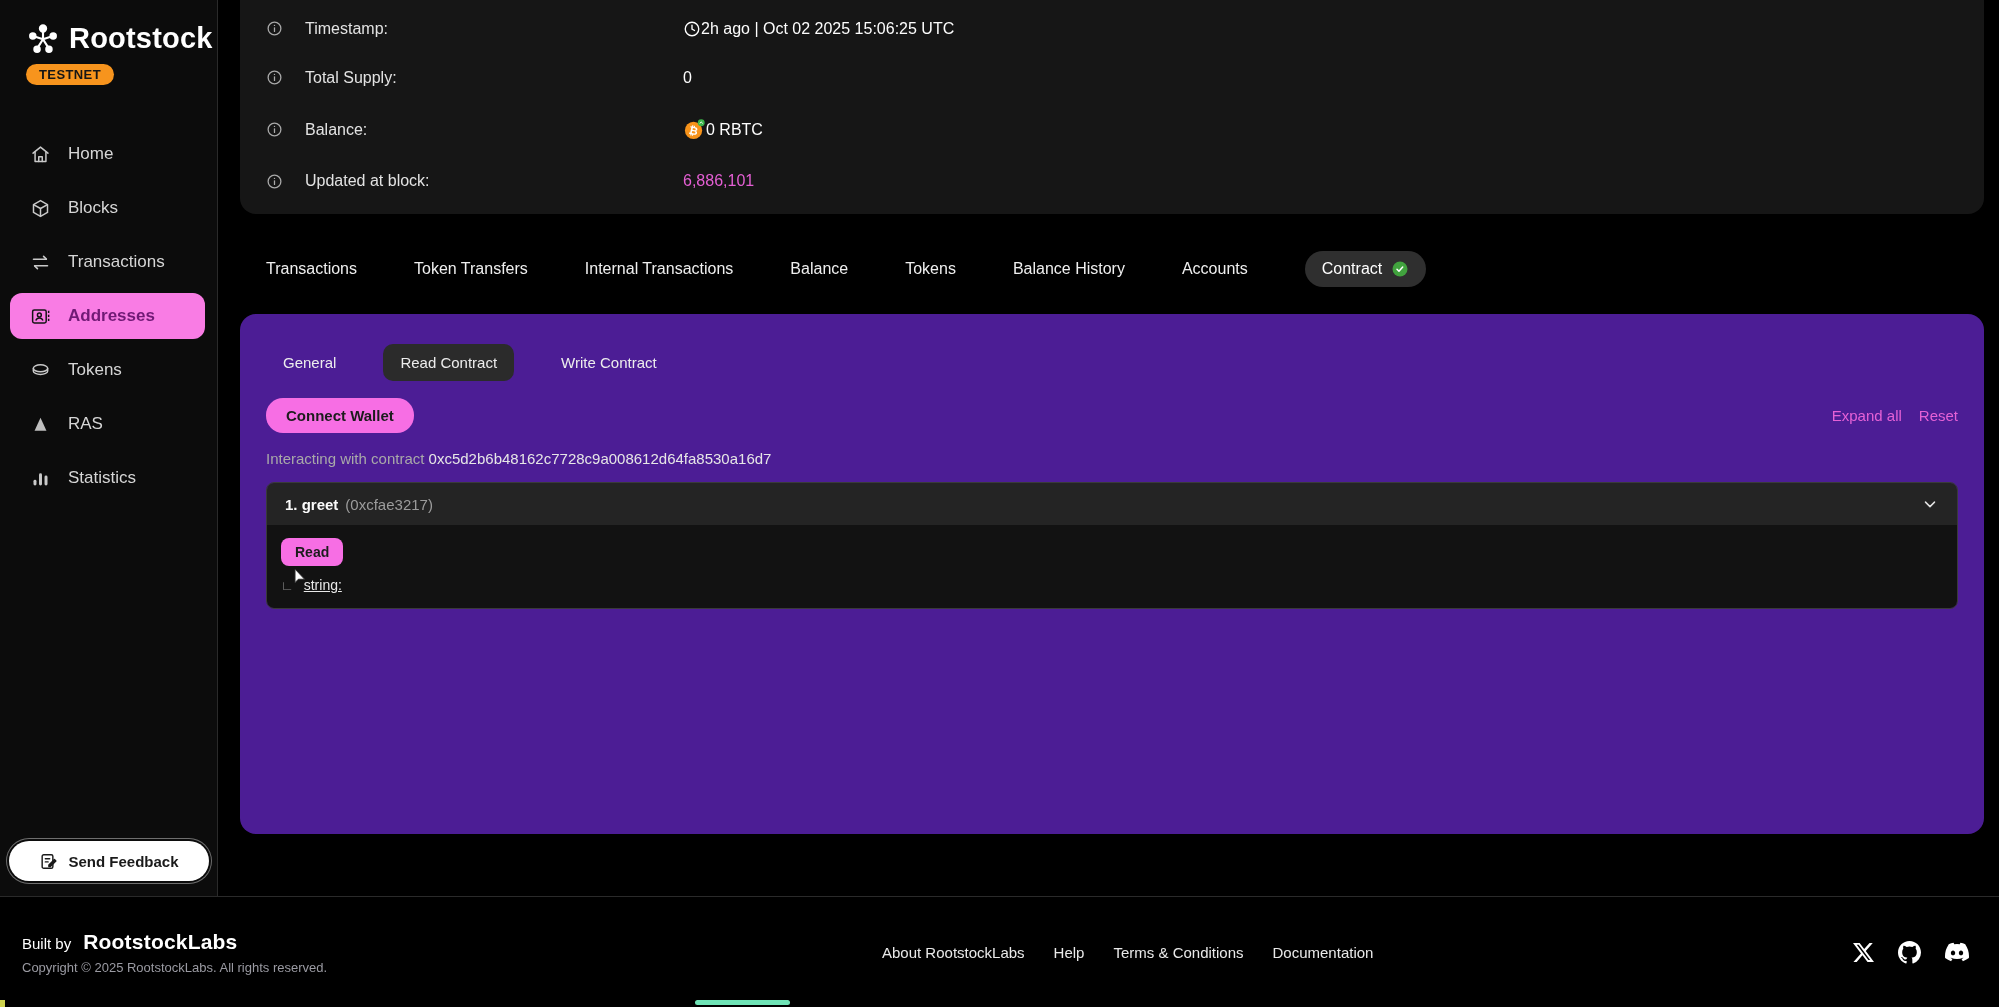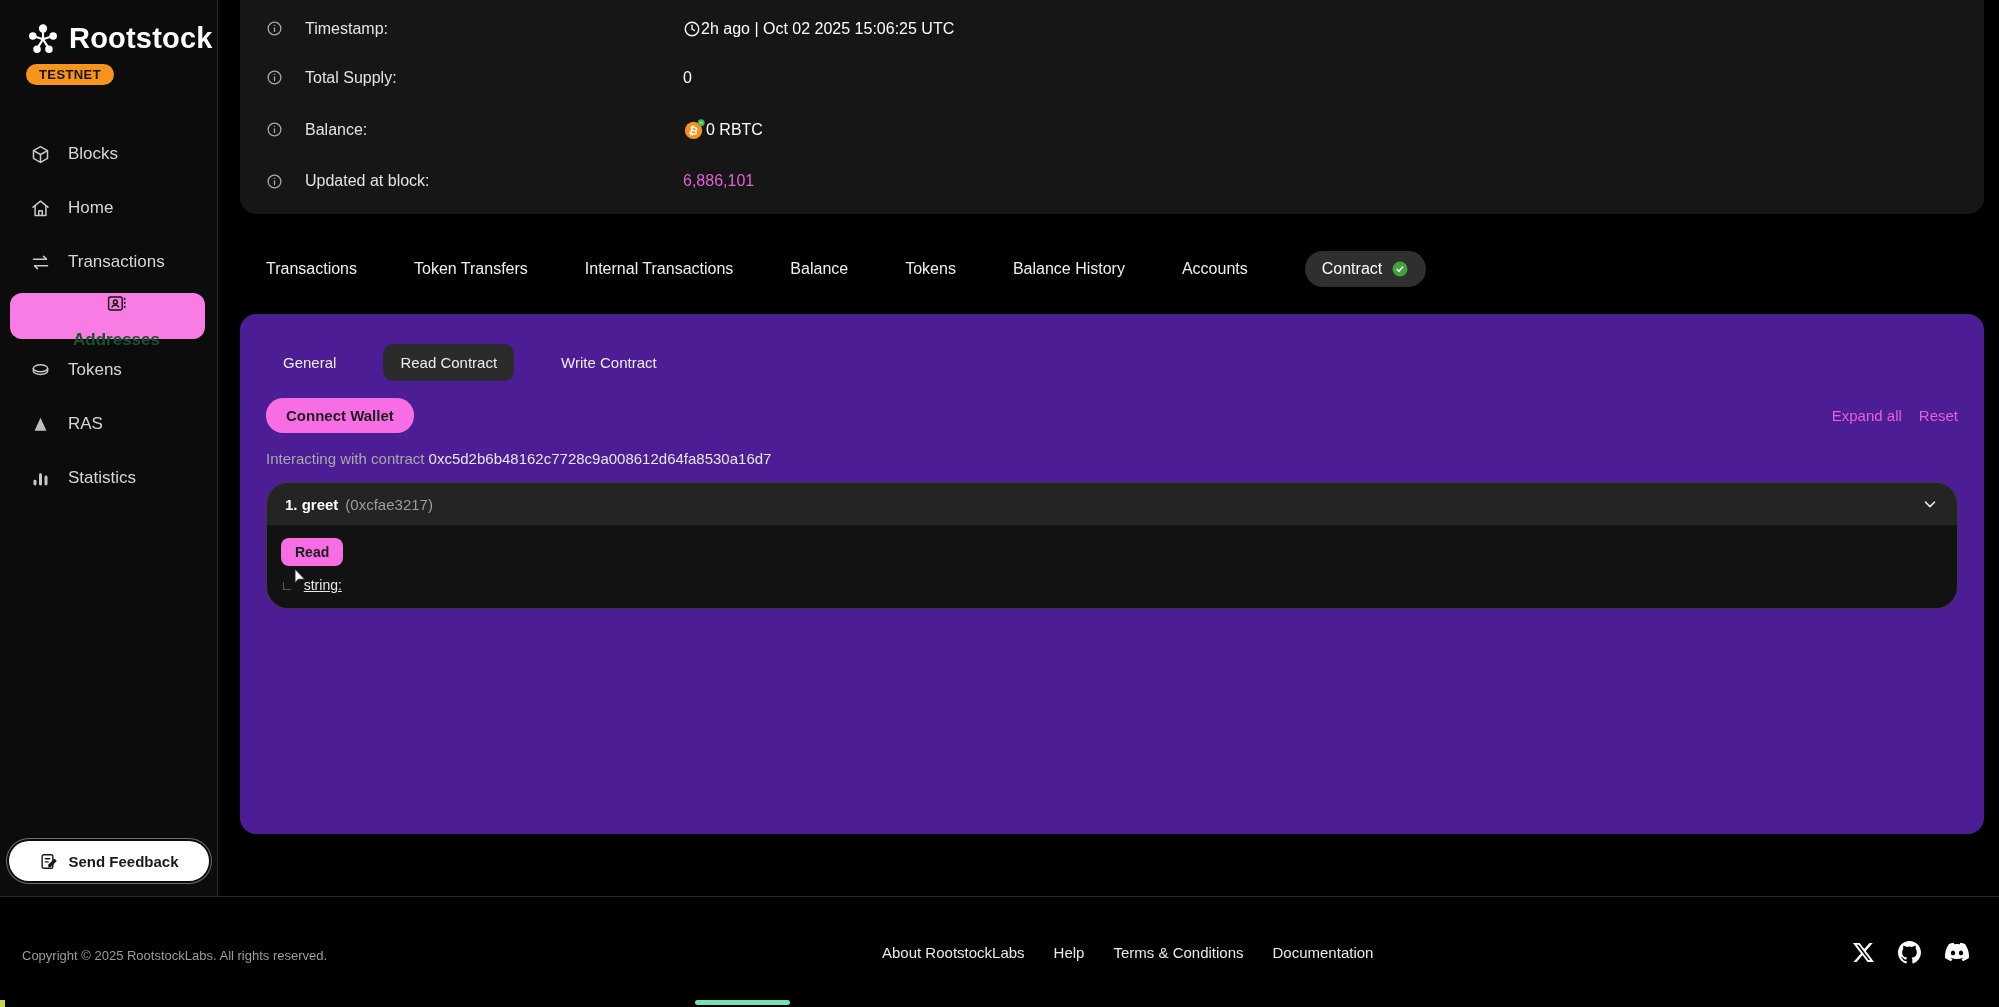--- a/index.html
+++ b/index.html
@@ -24,21 +24,21 @@
     display:inline-block; margin-top:8px; background:#f7941d; color:#161616;
     font-size:13px; font-weight:700; padding:3px 13px; border-radius:13px; letter-spacing:.4px;
   }
   .nav { margin-top:42px; display:flex; flex-direction:column; }
   .nav-item {
     display:flex; align-items:center; gap:16px; height:46px;
     margin:4px 12px 4px 10px; padding-left:18px; border-radius:12px;
     color:#d6d6d6; font-size:17px; cursor:pointer;
   }
   .nav-item .nicon { width:24px; height:24px; display:flex; align-items:center; justify-content:center; color:#c9c9c9; }
-  .nav-item.active { background:#f97ce4; color:#14532d; font-weight:600;flex-direction:column; }
+  .nav-item.active { background:#f97ce4; color:#701a75; font-weight:600; }
   .nav-item.active .nicon { color:#141414; }
   .feedback-btn {
     position:absolute; left:9px; bottom:15px; width:200px; height:40px;
     background:#fff; color:#1a1a1a; border:none; border-radius:20px;
     box-shadow:0 0 0 2px #0c0c0c, 0 0 0 3px #6e6e6e;
     display:flex; align-items:center; justify-content:center; gap:10px;
     font-size:15px; font-weight:600; font-family:inherit; cursor:pointer;
   }
 
   
@@ -69,21 +69,21 @@
   .connect-btn {
     background:#f76ee4; color:#1c1c1c; border:none; border-radius:17px;
     padding:9px 20px; font-size:15px; font-weight:700; font-family:inherit; cursor:pointer;
   }
   .panel-links { display:flex; gap:17px; font-size:15px; }
   .panel-link { color:#e561d6; cursor:pointer; }
 
   .interacting { margin-top:17px; font-size:15px; color:#a9a9a9; }
   .interacting .addr { color:#e6e6e6; }
 
-  .accordion { margin-top:15px; border:1px solid #3a3a3a; border-radius:22px; overflow:hidden; }
+  .accordion { margin-top:15px; border:1px solid #3a3a3a; border-radius:8px; overflow:hidden; }
   .accordion-header {
     background:#242424; height:42px; display:flex; align-items:center;
     padding:0 18px; gap:7px; cursor:pointer;
   }
   .method-title { font-size:15px; font-weight:700; color:#fbfbfb; }
   .method-selector { font-size:15px; color:#9c9c9c; }
   .accordion-header .chev { margin-left:auto; color:#e0e0e0; display:flex; }
   .accordion-body { background:#121212; padding:13px 14px 15px; position:relative; }
   .read-btn {
     background:#f76ee4; color:#1c1c1c; border:none; border-radius:8px;
@@ -132,37 +132,37 @@
             </svg>
           </span>
           <span class="brand-name">Rootstock</span>
         </div>
         <span class="testnet-badge">TESTNET</span>
       </div>
 
       <nav class="nav">
         <div class="nav-item">
           <span class="nicon">
+            <svg width="21" height="21" viewBox="0 0 24 24" fill="none" stroke="currentColor" stroke-width="1.7" stroke-linecap="round" stroke-linejoin="round">
+              <path d="M3.5 10.5 12 3.5l8.5 7"></path>
+                <path d="M5.8 9.2V20h12.4V9.2"></path>
+                <path d="M10 20v-5.5h4V20"></path>
+            </svg>
+          </span>
+          <span>Home</span>
+        </div>
+        <div class="nav-item">
+          <span class="nicon">
             <svg width="21" height="21" viewBox="0 0 24 24" fill="none" stroke="currentColor" stroke-width="1.7" stroke-linejoin="round">
               <path d="M12 3 20 7.5v9L12 21l-8-4.5v-9L12 3z"></path>
                 <path d="M4 7.5 12 12l8-4.5"></path>
                 <path d="M12 12v9"></path>
             </svg>
           </span>
           <span>Blocks</span>
-        </div>
-        <div class="nav-item">
-          <span class="nicon">
-            <svg width="21" height="21" viewBox="0 0 24 24" fill="none" stroke="currentColor" stroke-width="1.7" stroke-linecap="round" stroke-linejoin="round">
-              <path d="M3.5 10.5 12 3.5l8.5 7"></path>
-                <path d="M5.8 9.2V20h12.4V9.2"></path>
-                <path d="M10 20v-5.5h4V20"></path>
-            </svg>
-          </span>
-          <span>Home</span>
         </div>
         <div class="nav-item">
           <span class="nicon">
             <svg width="21" height="21" viewBox="0 0 24 24" fill="none" stroke="currentColor" stroke-width="1.8" stroke-linecap="round" stroke-linejoin="round">
               <path d="M4 8.2h14.5"></path>
                 <path d="m15.5 5 3.2 3.2"></path>
                 <path d="M20 15.8H5.5"></path>
                 <path d="m8.5 19-3.2-3.2"></path>
             </svg>
           </span>
@@ -363,20 +363,24 @@
               <span class="output-label">string:</span>
             </div>
           </div>
         </div>
       </section>
     </main>
   </div>
 
   <footer class="footer">
     <div class="footer-left">
+      <div class="built-line">
+        <span class="built-by">Built by</span>
+        <span class="org-name">RootstockLabs</span>
+      </div>
       <div class="copyright">Copyright © 2025 RootstockLabs. All rights reserved.</div>
     </div>
 
     <div class="footer-links">
       <span class="footer-link">About RootstockLabs</span>
       <span class="footer-link">Help</span>
       <span class="footer-link">Terms &amp; Conditions</span>
       <span class="footer-link">Documentation</span>
     </div>
 

